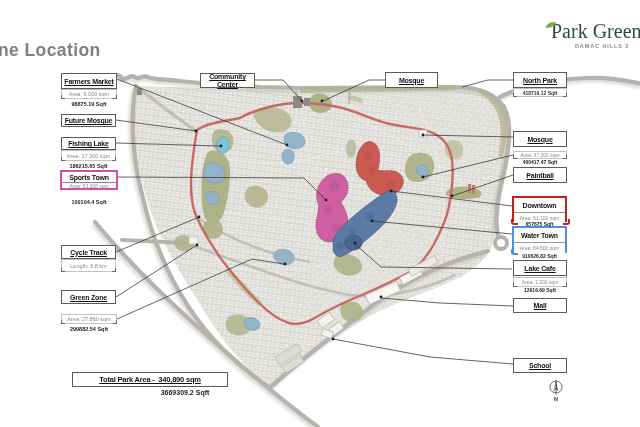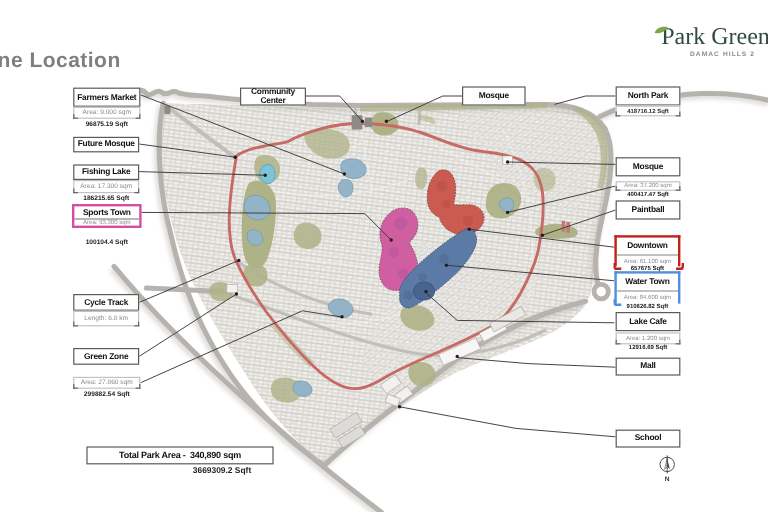--- a/index.html
+++ b/index.html
@@ -1,17 +1,17 @@
 <!DOCTYPE html>
 <html><head>
 <meta charset="utf-8">
 <style>
 html,body{margin:0;padding:0;}
 body{width:640px;height:427px;position:relative;overflow:hidden;background:#ffffff;font-family:"Liberation Sans",sans-serif;}
-.lbl{position:absolute;background:#fff;border:1px solid #5a5a5a;box-sizing:border-box;display:flex;align-items:center;justify-content:center;text-align:center;font-weight:bold;color:#111;white-space:nowrap;letter-spacing:-0.2px;}
+.lbl{position:absolute;background:#fff;border:1px solid #5a5a5a;box-sizing:border-box;display:flex;align-items:center;justify-content:center;text-align:center;font-weight:bold;color:#111;white-space:nowrap;letter-spacing:-0.2px;text-decoration:underline;}
 .sub{position:absolute;background:#fff;border:1px solid #c2c2c2;box-sizing:border-box;display:flex;align-items:center;justify-content:center;text-align:center;color:#8a8a8a;white-space:nowrap;}
 .sub:before{content:"";position:absolute;left:-1px;bottom:-1px;width:3px;height:3px;border-left:1px solid #666;border-bottom:1px solid #666;}
 .sub:after{content:"";position:absolute;right:-1px;bottom:-1px;width:3px;height:3px;border-right:1px solid #666;border-bottom:1px solid #666;}
 .sqft{position:absolute;font-weight:bold;color:#222;text-align:center;white-space:nowrap;z-index:5;line-height:1.1;}
 </style>
 </head>
 <body>
 
 <div style="position:absolute;left:-2px;top:40px;font-size:17.5px;font-weight:bold;color:#7f7f7f;letter-spacing:0.4px;white-space:nowrap;">ne Location</div>
 

